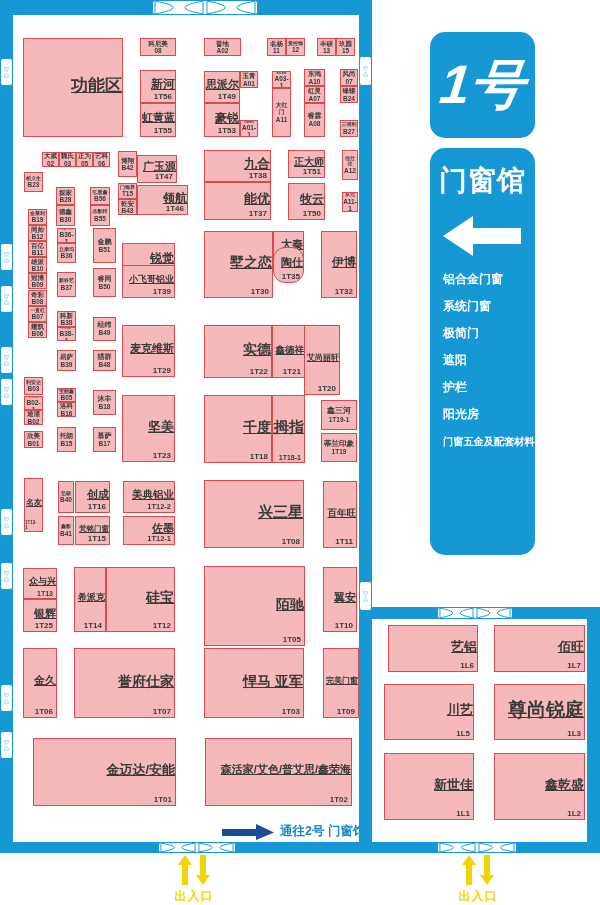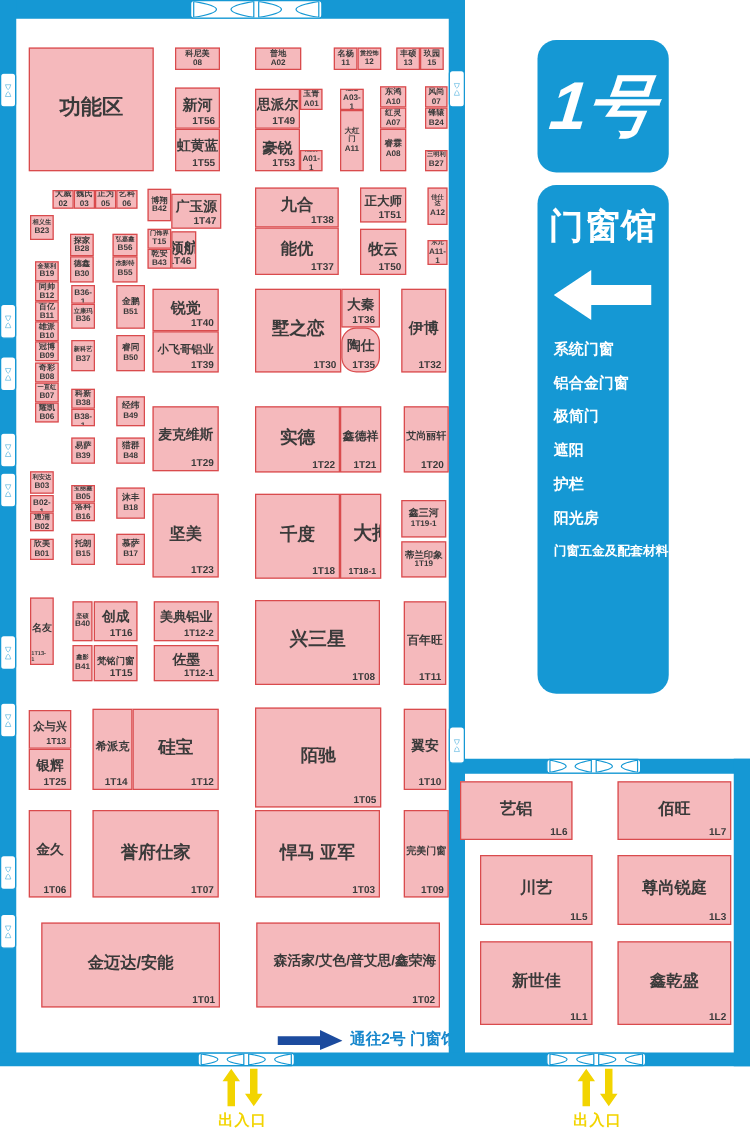--- a/index.html
+++ b/index.html
@@ -3,21 +3,21 @@
 <meta charset="utf-8">
 <style>
   html,body{margin:0;padding:0;background:#fff;}
   #stage{position:relative;width:600px;height:905px;background:#fff;overflow:hidden;
          font-family:"Liberation Sans","DejaVu Sans",sans-serif;}
   .wall{position:absolute;background:#1598D4;}
   .door{position:absolute;background:#fff;border:1px solid #1598D4;border-radius:3px;box-sizing:border-box;
         display:flex;align-items:center;justify-content:center;overflow:hidden;}
   .booth{position:absolute;background:#F5B9BC;border:1.5px solid #D94B4D;box-sizing:border-box;
          color:#3a3a3a;font-weight:bold;overflow:hidden;}
-  .booth.lg{display:flex;align-items:center;justify-content:center;}
+  .booth.lg{display:flex;align-items:center;justify-content:flex-end;text-decoration:underline;}
   .booth.lg .bn{text-align:center;line-height:1.05;transform:translateY(-2px);white-space:nowrap;}
   .booth.lg .bc{position:absolute;right:3px;bottom:1px;font-size:8px;}
   .booth.sm{display:flex;flex-direction:column;align-items:center;justify-content:center;
             text-align:center;line-height:1.12;}
   .booth.sm .bn,.booth.sm .bc{font-size:6.5px;display:block;}
   .panel{position:absolute;background:#1598D4;border-radius:15px;color:#fff;}
   #panel-hallnum{left:430px;top:32px;width:105px;height:106px;display:flex;align-items:center;justify-content:center;}
   #panel-hallnum .num{font-size:54px;font-weight:bold;font-style:italic;transform:skewX(-6deg);}
   #panel-info{left:430px;top:148px;width:105px;height:407px;}
   #panel-info .hallname{font-size:28px;font-weight:bold;text-align:center;margin-top:14px;letter-spacing:1px;}
@@ -38,22 +38,22 @@
   <div class="panel" id="panel-hallnum">
     <span class="num">1号</span>
   </div>
 
   <div class="panel" id="panel-info">
     <div class="hallname">门窗馆</div>
     <svg class="bigarrow" width="80" height="44" viewBox="0 0 80 44">
       <polygon points="0,22 30,2 30,14 78,14 78,30 30,30 30,42" fill="#ffffff"></polygon>
     </svg>
     <ul class="cats">
+        <li>铝合金门窗</li>
         <li>系统门窗</li>
-        <li>铝合金门窗</li>
         <li>极简门</li>
         <li>遮阳</li>
         <li>护栏</li>
         <li>阳光房</li>
         <li>门窗五金及配套材料</li>
       </ul>
   </div>
 
   <div id="tohall2">
     <svg width="52" height="16" viewBox="0 0 52 16">
@@ -291,21 +291,21 @@
       <span class="bc">1T47</span>
     </div>
     <div class="booth sm" style="left: 118px; top: 183px; width: 19px; height: 16px;">
       <span class="bn" style="font-size: 5px;">门饰界</span>
       <span class="bc">T15</span>
     </div>
     <div class="booth sm" style="left: 118px; top: 199px; width: 19px; height: 16px;">
       <span class="bn">乾安</span>
       <span class="bc">B43</span>
     </div>
-    <div class="booth lg" style="left: 137px; top: 185px; width: 20px; height: 30px;">
+    <div class="booth lg" style="left: 137px; top: 185px; width: 51px; height: 30px;">
       <span class="bn" style="font-size: 12px;">领航</span>
       <span class="bc">1T46</span>
     </div>
     <div class="booth lg" style="left: 204px; top: 150px; width: 67px; height: 32px;">
       <span class="bn" style="font-size: 13px;">九合</span>
       <span class="bc">1T38</span>
     </div>
     <div class="booth lg" style="left: 204px; top: 182px; width: 67px; height: 38px;">
       <span class="bn" style="font-size: 13px;">能优</span>
       <span class="bc">1T37</span>
@@ -459,57 +459,57 @@
       <span class="bc">B17</span>
     </div>
     <div class="booth sm" style="left: 58px; top: 481px; width: 16px; height: 32px;">
       <span class="bn" style="font-size: 5px;">坚硕</span>
       <span class="bc">B40</span>
     </div>
     <div class="booth sm" style="left: 58px; top: 516px; width: 16px; height: 29px;">
       <span class="bn" style="font-size: 5px;">鑫影</span>
       <span class="bc">B41</span>
     </div>
-    <div class="booth lg" style="left: 122px; top: 231px; width: 53px; height: 34px;">
+    <div class="booth lg" style="left: 122px; top: 243px; width: 53px; height: 34px;">
       <span class="bn" style="font-size: 12px;">锐觉</span>
       <span class="bc">1T40</span>
     </div>
     <div class="booth lg" style="left: 122px; top: 265px; width: 53px; height: 33px;">
       <span class="bn" style="font-size: 9px;">小飞哥铝业</span>
       <span class="bc">1T39</span>
     </div>
     <div class="booth lg" style="left: 204px; top: 231px; width: 69px; height: 67px;">
       <span class="bn" style="font-size: 14px;">墅之恋</span>
       <span class="bc">1T30</span>
     </div>
     <div class="booth lg" style="left: 273px; top: 231px; width: 31px; height: 31px;">
       <span class="bn" style="font-size: 11px;">大秦</span>
       <span class="bc">1T36</span>
     </div>
-    <div class="booth lg" style="left: 273px; top: 262px; width: 31px; height: 36px; border-radius: 12px;">
+    <div class="booth lg" style="left: 273px; top: 247px; width: 31px; height: 36px; border-radius: 12px;">
       <span class="bn" style="font-size: 11px;">陶仕</span>
       <span class="bc">1T35</span>
     </div>
     <div class="booth lg" style="left: 321px; top: 231px; width: 36px; height: 67px;">
       <span class="bn" style="font-size: 12px;">伊博</span>
       <span class="bc">1T32</span>
     </div>
     <div class="booth lg" style="left: 122px; top: 325px; width: 53px; height: 52px;">
       <span class="bn" style="font-size: 11px;">麦克维斯</span>
       <span class="bc">1T29</span>
     </div>
     <div class="booth lg" style="left: 204px; top: 325px; width: 68px; height: 53px;">
       <span class="bn" style="font-size: 14px;">实德</span>
       <span class="bc">1T22</span>
     </div>
     <div class="booth lg" style="left: 272px; top: 325px; width: 33px; height: 53px;">
       <span class="bn" style="font-size: 9.5px;">鑫德祥</span>
       <span class="bc">1T21</span>
     </div>
-    <div class="booth lg" style="left: 323px; top: 325px; width: 36px; height: 53px;">
+    <div class="booth lg" style="left: 304px; top: 325px; width: 36px; height: 70px;">
       <span class="bn" style="font-size: 8px;">艾尚丽轩</span>
       <span class="bc">1T20</span>
     </div>
     <div class="booth lg" style="left: 122px; top: 395px; width: 53px; height: 67px;">
       <span class="bn" style="font-size: 13px;">坚美</span>
       <span class="bc">1T23</span>
     </div>
     <div class="booth lg" style="left: 204px; top: 395px; width: 68px; height: 68px;">
       <span class="bn" style="font-size: 14px;">千度</span>
       <span class="bc">1T18</span>
@@ -591,34 +591,34 @@
       <span class="bc">1T09</span>
     </div>
     <div class="booth lg" style="left: 33px; top: 738px; width: 143px; height: 68px;">
       <span class="bn" style="font-size: 13px;">金迈达/安能</span>
       <span class="bc">1T01</span>
     </div>
     <div class="booth lg" style="left: 205px; top: 738px; width: 147px; height: 68px;">
       <span class="bn" style="font-size: 11px; margin-left: 11px;">森活家/艾色/普艾思/鑫荣海</span>
       <span class="bc">1T02</span>
     </div>
-    <div class="booth lg" style="left: 368px; top: 625px; width: 90px; height: 47px;">
+    <div class="booth lg" style="left: 388px; top: 625px; width: 90px; height: 47px;">
       <span class="bn" style="font-size: 13px;">艺铝</span>
       <span class="bc">1L6</span>
     </div>
     <div class="booth lg" style="left: 494px; top: 625px; width: 91px; height: 47px;">
       <span class="bn" style="font-size: 13px;">佰旺</span>
       <span class="bc">1L7</span>
     </div>
     <div class="booth lg" style="left: 384px; top: 684px; width: 90px; height: 56px;">
       <span class="bn" style="font-size: 13px;">川艺</span>
       <span class="bc">1L5</span>
     </div>
     <div class="booth lg" style="left: 494px; top: 684px; width: 91px; height: 56px;">
-      <span class="bn" style="font-size: 13px;">尊尚锐庭</span>
+      <span class="bn" style="font-size: 19px;">尊尚锐庭</span>
       <span class="bc">1L3</span>
     </div>
     <div class="booth lg" style="left: 384px; top: 753px; width: 90px; height: 67px;">
       <span class="bn" style="font-size: 13px;">新世佳</span>
       <span class="bc">1L1</span>
     </div>
     <div class="booth lg" style="left: 494px; top: 753px; width: 91px; height: 67px;">
       <span class="bn" style="font-size: 13px;">鑫乾盛</span>
       <span class="bc">1L2</span>
     </div>

